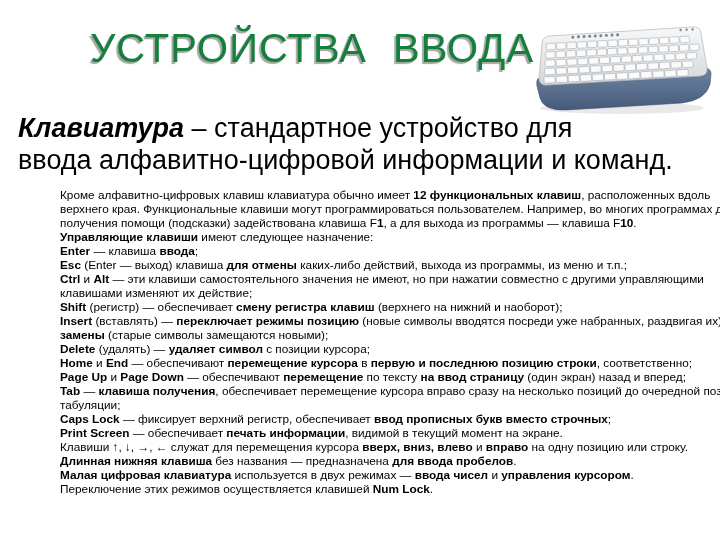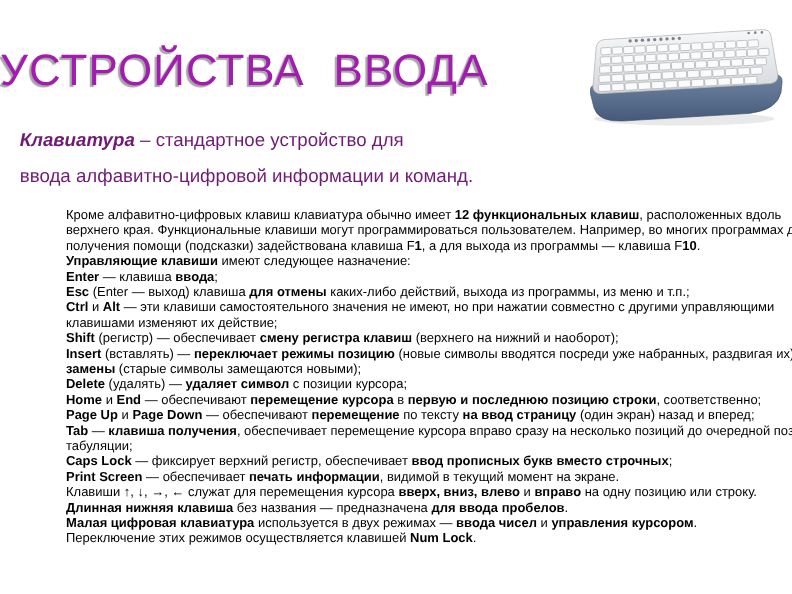--- a/index.html
+++ b/index.html
@@ -4,32 +4,31 @@
 <style>
   html,body{margin:0;padding:0;}
   body{
     width:720px;height:540px;overflow:hidden;background:#ffffff;
     font-family:"Liberation Sans",sans-serif;color:#000;
     position:relative;
   }
   .slide{position:absolute;inset:0;background:#ffffff;}
   .title{
     position:absolute;left:0;top:26px;width:624px;
-    font-size:40px;font-weight:normal;
-    letter-spacing:1px;word-spacing:14px;color:#a21caf;
+    text-align:center;font-size:40px;font-weight:normal;
+    letter-spacing:1px;word-spacing:14px;color:#15803d;
     text-shadow:-2px 2px 1px #a5a5a5;
     white-space:nowrap;
-    margin-top:16px;
   }
   .keyboard-wrap{
     position:absolute;right:6px;top:20px;width:180px;height:96px;
   }
   .subtitle{
     position:absolute;left:18px;top:112px;width:680px;
-    font-size:17px;line-height:32px;color:#701a75;
+    font-size:27px;line-height:32px;color:#000000;
   }
   .subtitle .term{font-weight:bold;font-style:italic;}
   .body-text{
     position:absolute;left:16px;top:188px;width:700px;
     font-size:11.8px;line-height:14px;color:#000;margin-left:44px;
   }
   .body-text p{margin:0;padding:0;}
   #kb-keys rect{fill:#fbfbfb;stroke:#99a0a6;stroke-width:.5;}
   #kb-dots circle{fill:#7c828a;}
 </style>

